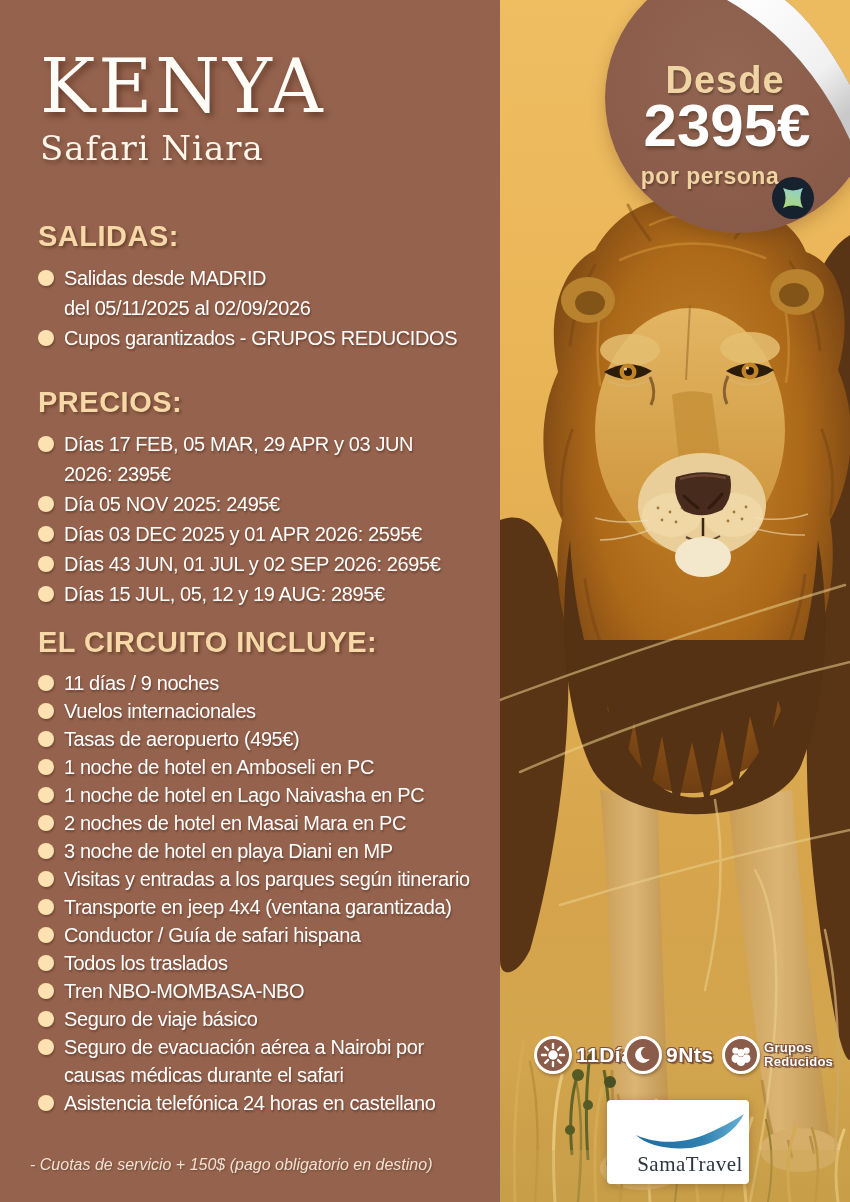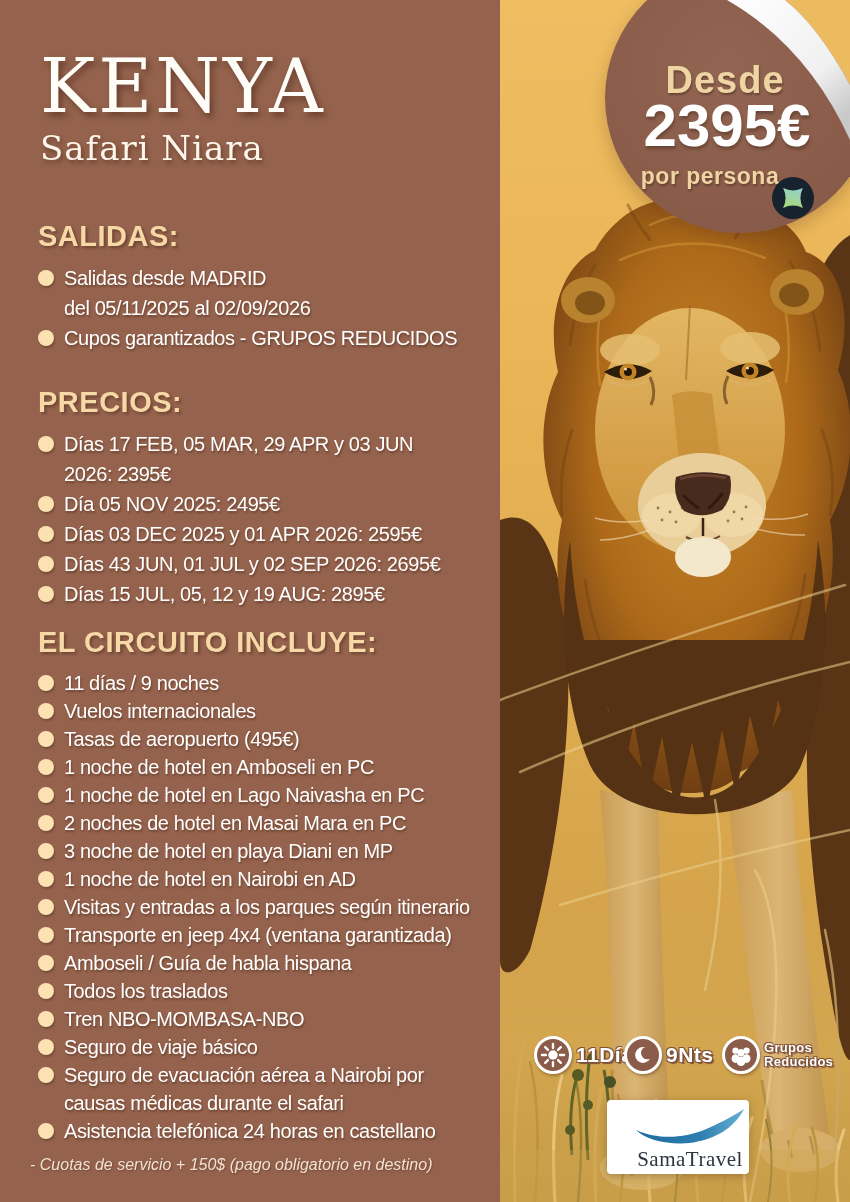--- a/index.html
+++ b/index.html
@@ -89,21 +89,21 @@
     margin-left:4px;color:#fff;font-weight:700;font-size:21px;letter-spacing:.5px;
     text-shadow:-1px -1px 0 rgba(122,77,56,.85),1px -1px 0 rgba(122,77,56,.85),
       -1px 1px 0 rgba(122,77,56,.85),2px 2px 1px rgba(122,77,56,.95);
     white-space:nowrap;
   }
   .stat .lbl.small{font-size:13px;line-height:14px;letter-spacing:.3px;}
   .stat .lbl.small span{display:block;}
 
   
   .logo-card{
-    position:absolute;left:107px;top:1100px;width:142px;height:74px;background:#fff;
+    position:absolute;left:107px;top:1100px;width:142px;height:84px;background:#fff;
     border-radius:4px;box-shadow:0 2px 8px rgba(80,50,20,.35);
     display:flex;flex-direction:column;align-items:center;justify-content:center;padding-top:4px;padding-left:24px;
   }
   .logo-card .brand{
     font-family:"Liberation Serif","DejaVu Serif",serif;font-size:21px;color:#2c3540;
     letter-spacing:.5px;margin-top:1px;
   }
 </style>
 </head>
 <body>
@@ -169,30 +169,27 @@
         <li>
             <span>1 noche de hotel en Lago Naivasha en PC</span>
           </li>
         <li>
             <span>2 noches de hotel en Masai Mara en PC</span>
           </li>
         <li>
             <span>3 noche de hotel en playa Diani en MP</span>
           </li>
         <li>
-            <span>1 noche de hotel en Nairobi en AD</span>
-          </li>
-        <li>
             <span>Visitas y entradas a los parques según itinerario</span>
           </li>
         <li>
             <span>Transporte en jeep 4x4 (ventana garantizada)</span>
           </li>
         <li>
-            <span>Amboseli / Guía de habla hispana</span>
+            <span>Conductor / Guía de safari hispana</span>
           </li>
         <li>
             <span>Todos los traslados</span>
           </li>
         <li>
             <span>Tren NBO-MOMBASA-NBO</span>
           </li>
         <li>
             <span>Seguro de viaje básico</span>
           </li>

